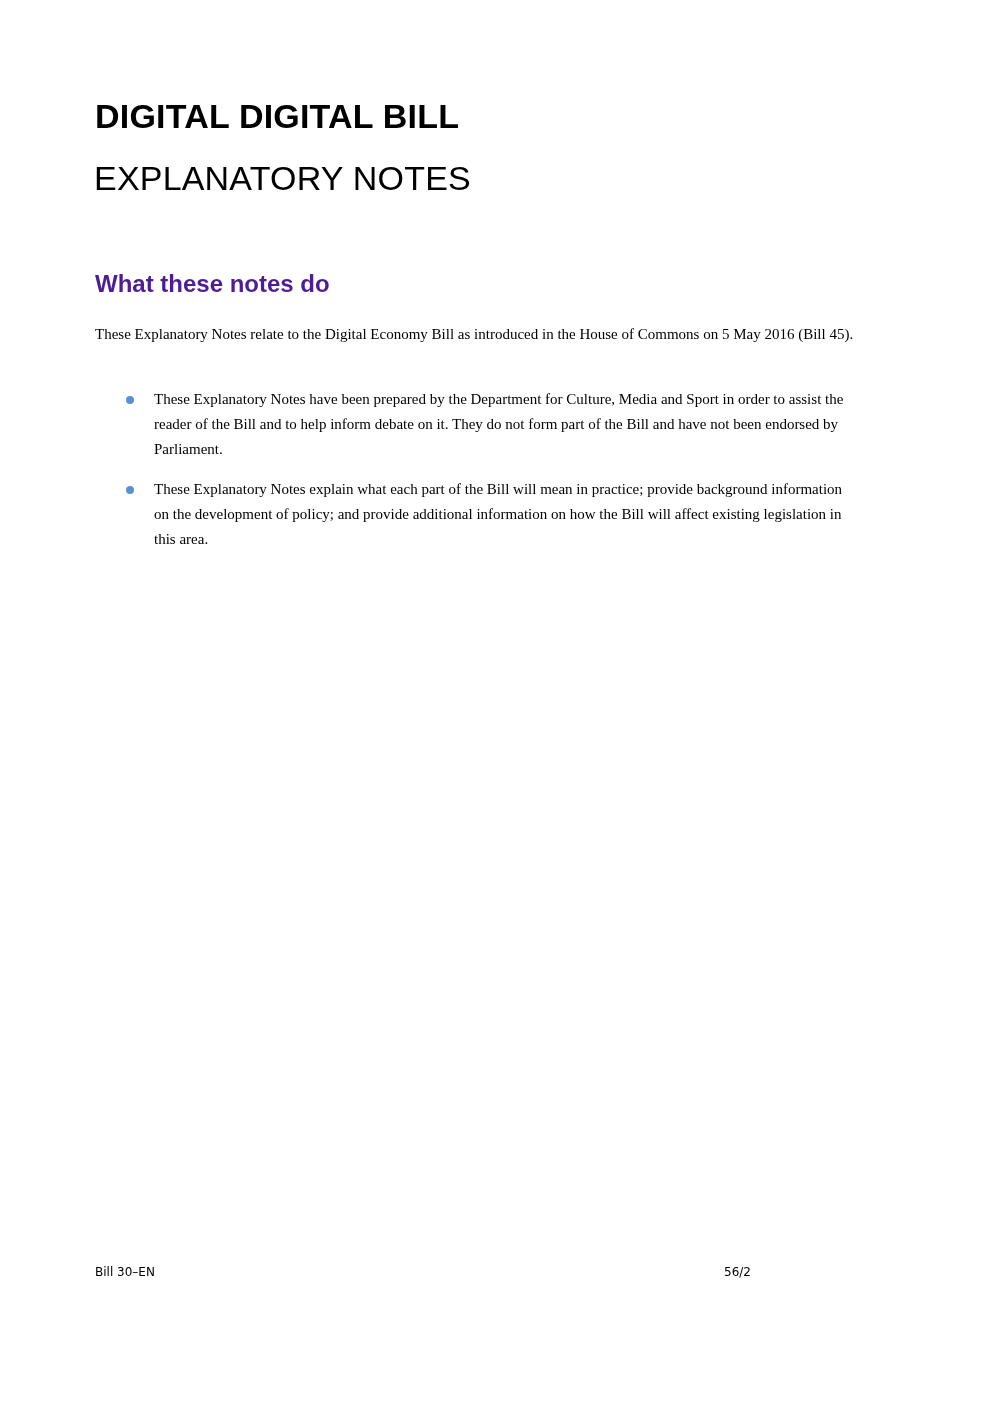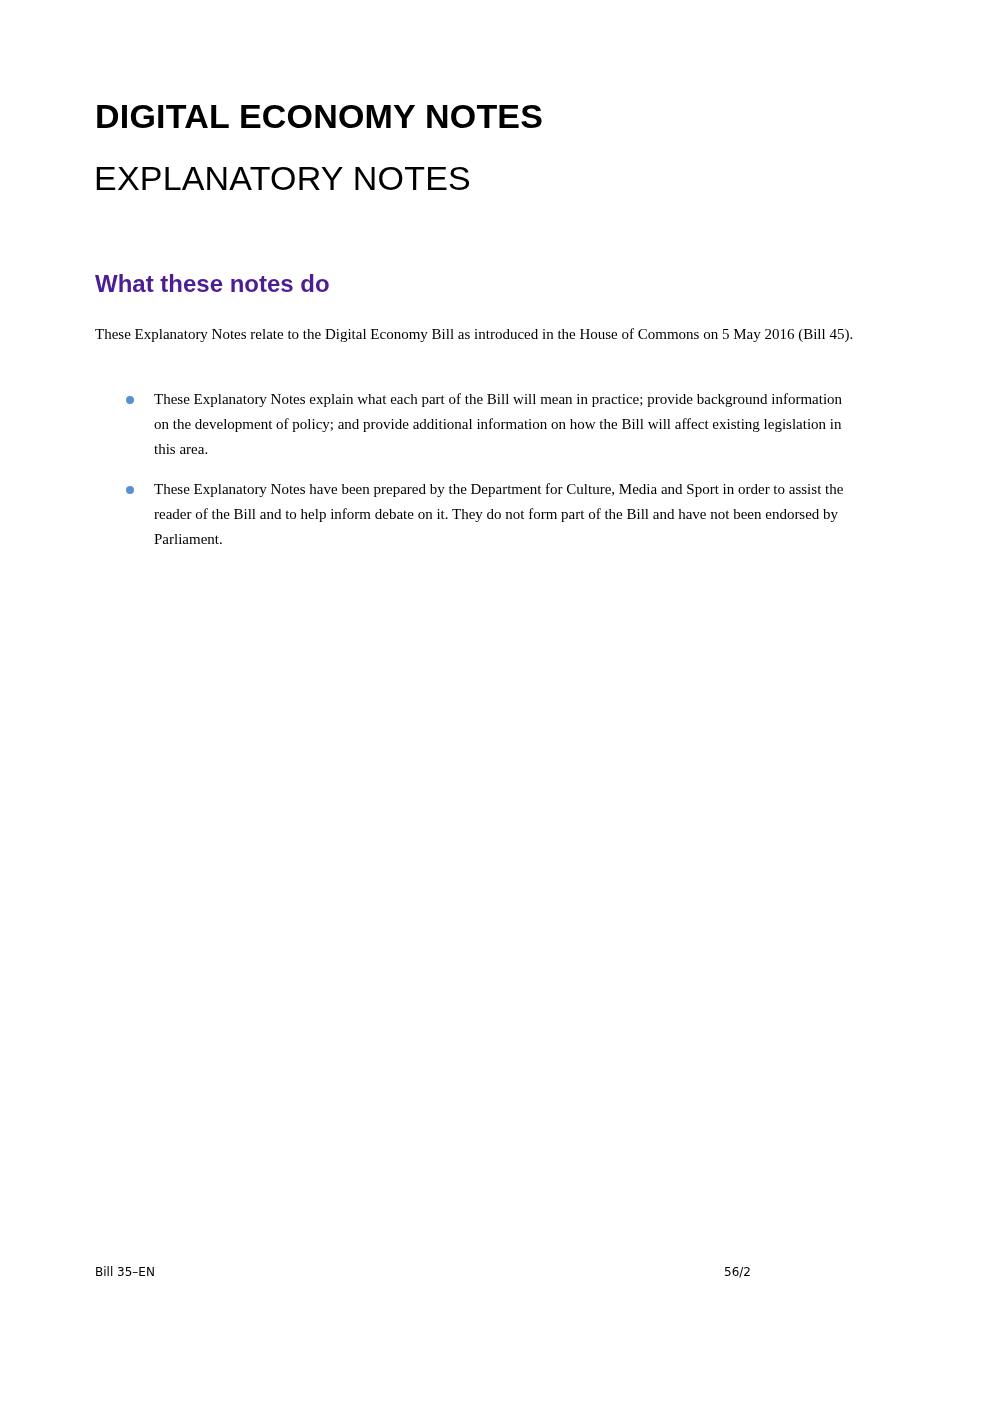--- a/index.html
+++ b/index.html
@@ -98,32 +98,32 @@
       top: 1264px;
       font-family: "DejaVu Sans", sans-serif;
       font-size: 12px;
       line-height: 16px;
       text-align: center;
     }
   </style>
 </head>
 <body>
 
-<h1 class="title">DIGITAL ECONOMY NOTES</h1>
+<h1 class="title">DIGITAL DIGITAL BILL</h1>
 <h2 class="subtitle">EXPLANATORY NOTES</h2>
 
 <h3 class="section-heading">What these notes do</h3>
 
 <p class="intro">These Explanatory Notes relate to the Digital Economy Bill as introduced in the House of Commons on 5 May 2016 (Bill 45).</p>
 
 <ul class="bullets">
   <li class="bullet-item">
     <span class="bullet-dot"></span>
-    <span>These Explanatory Notes explain what each part of the Bill will mean in practice; provide background information on the development of policy; and provide additional information on how the Bill will affect existing legislation in this area.</span>
+    <span>These Explanatory Notes have been prepared by the Department for Culture, Media and Sport in order to assist the reader of the Bill and to help inform debate on it. They do not form part of the Bill and have not been endorsed by Parliament.</span>
   </li>
   <li class="bullet-item">
     <span class="bullet-dot"></span>
-    <span>These Explanatory Notes have been prepared by the Department for Culture, Media and Sport in order to assist the reader of the Bill and to help inform debate on it. They do not form part of the Bill and have not been endorsed by Parliament.</span>
+    <span>These Explanatory Notes explain what each part of the Bill will mean in practice; provide background information on the development of policy; and provide additional information on how the Bill will affect existing legislation in this area.</span>
   </li>
 </ul>
 
-<div class="footer-left">Bill 35–EN</div>
+<div class="footer-left">Bill 30–EN</div>
 <div class="footer-right">56/2</div>
 
 </body></html>

